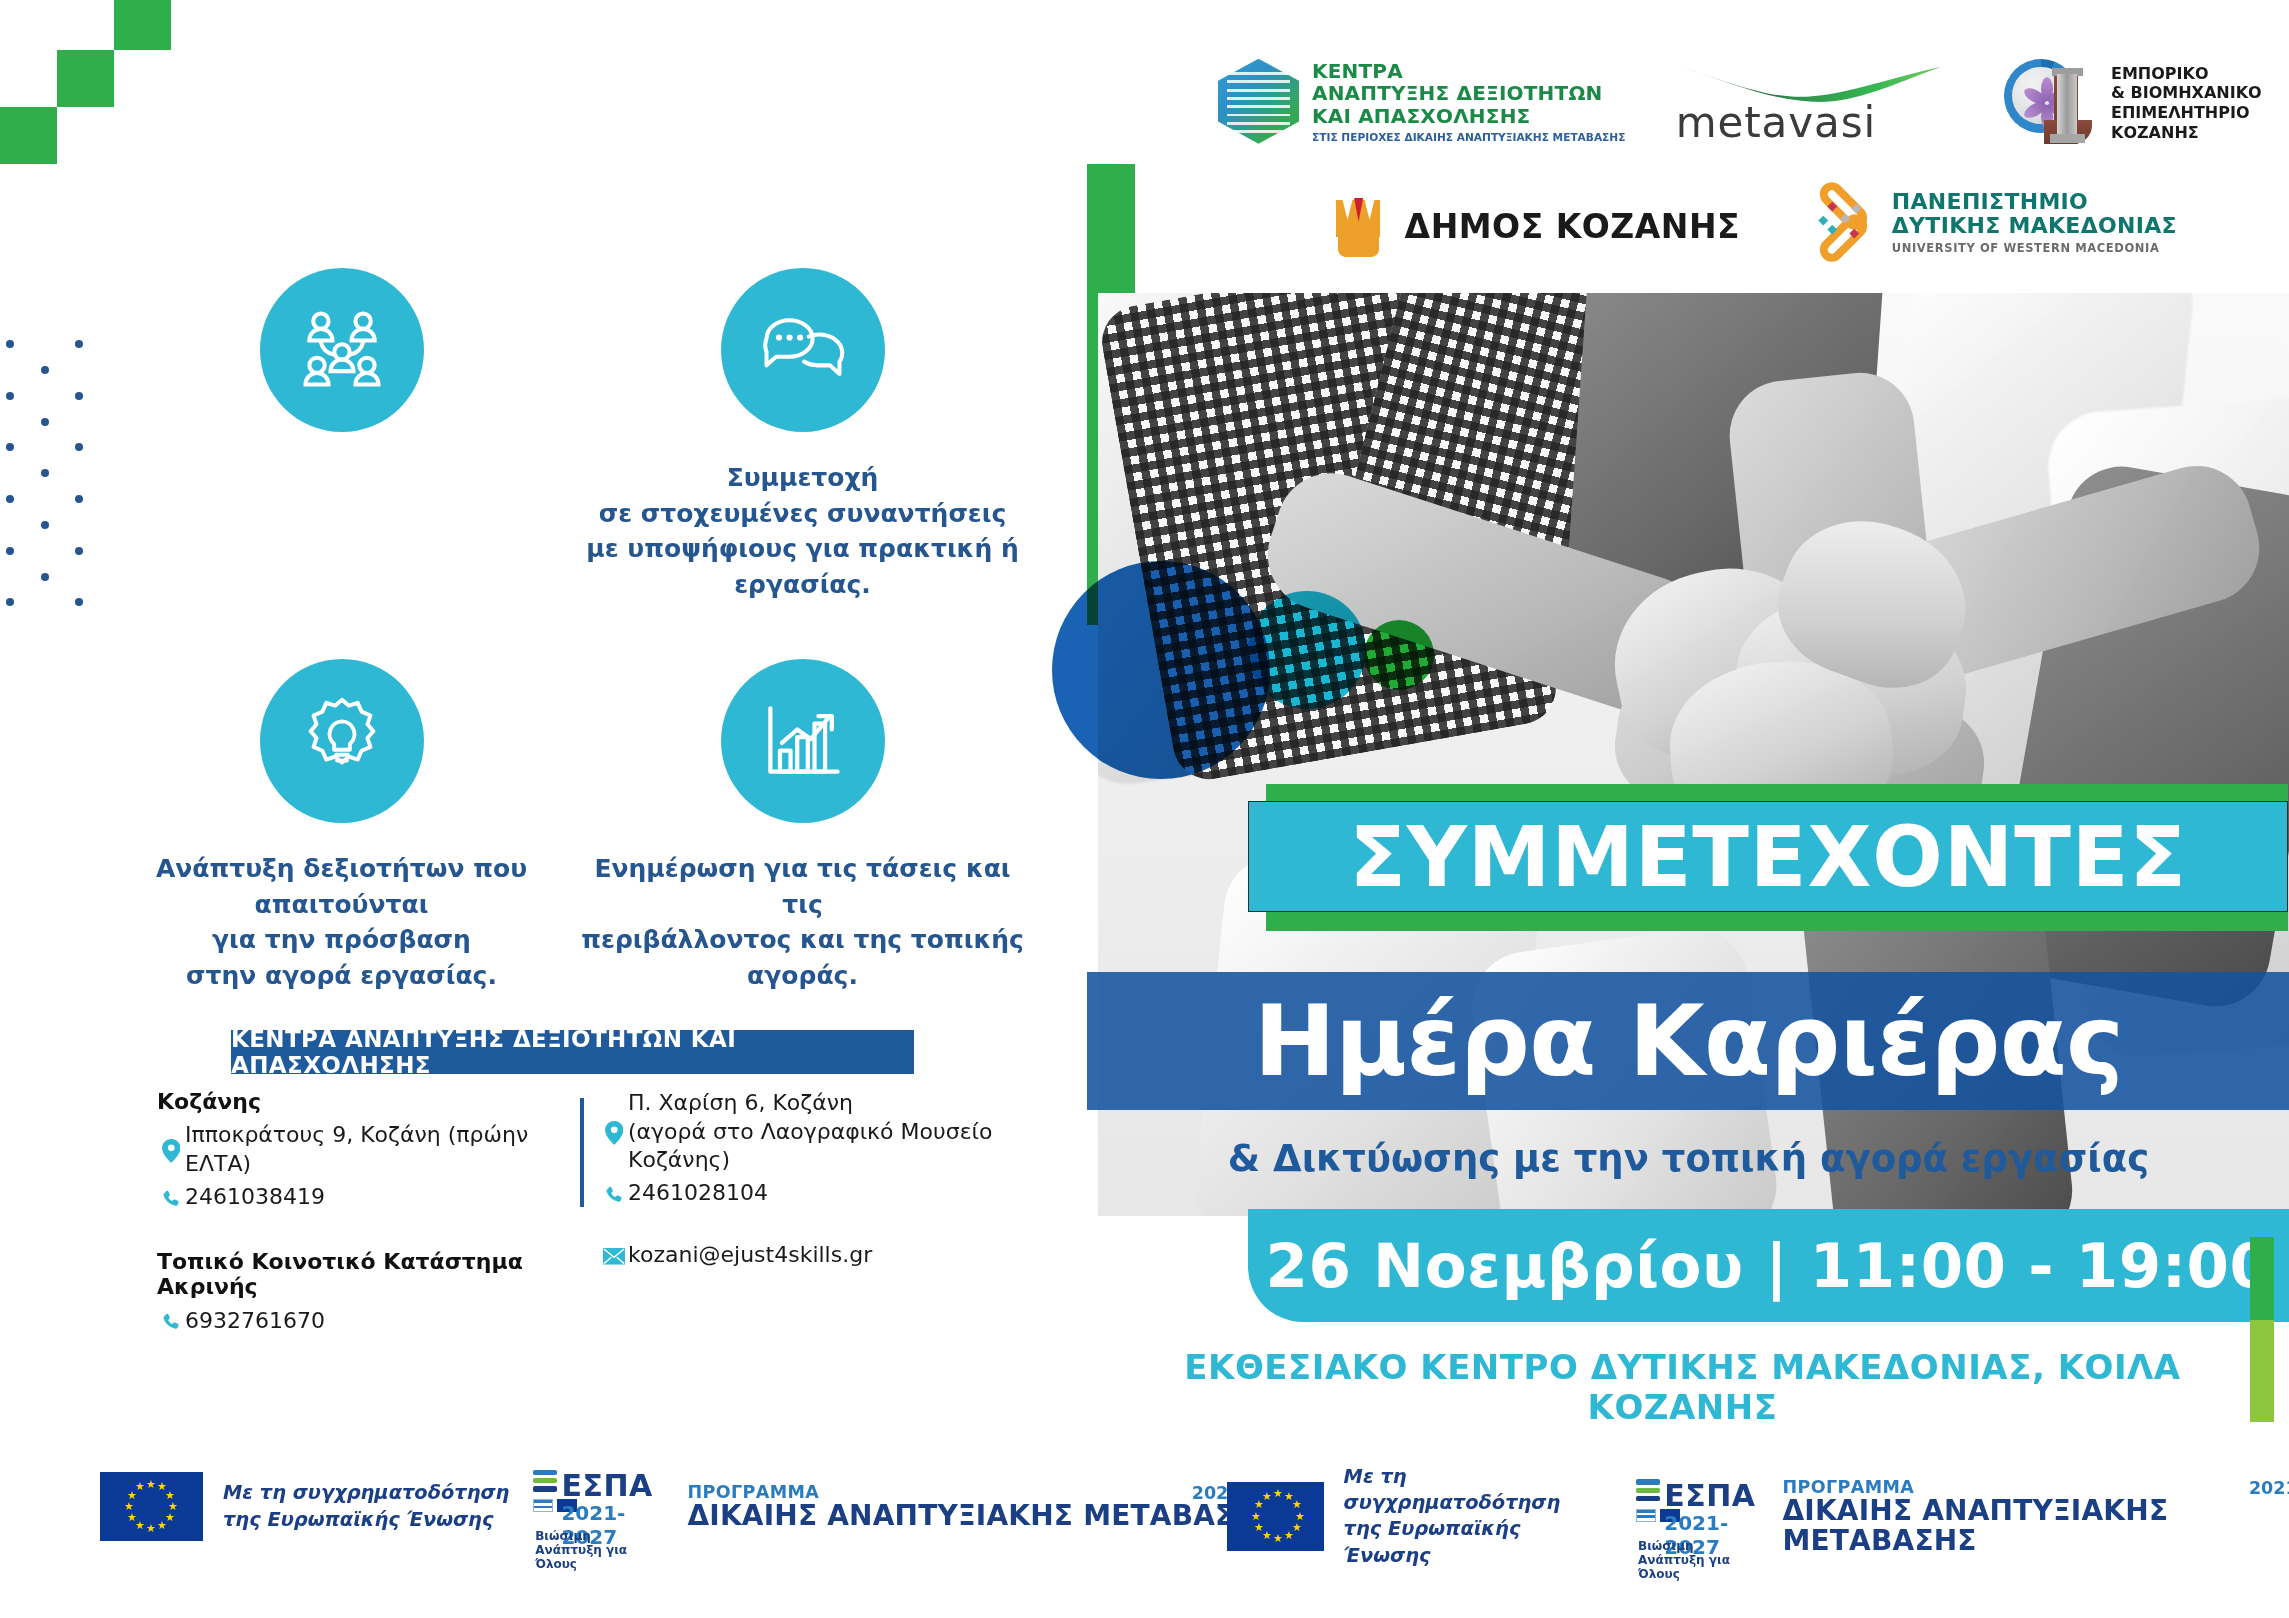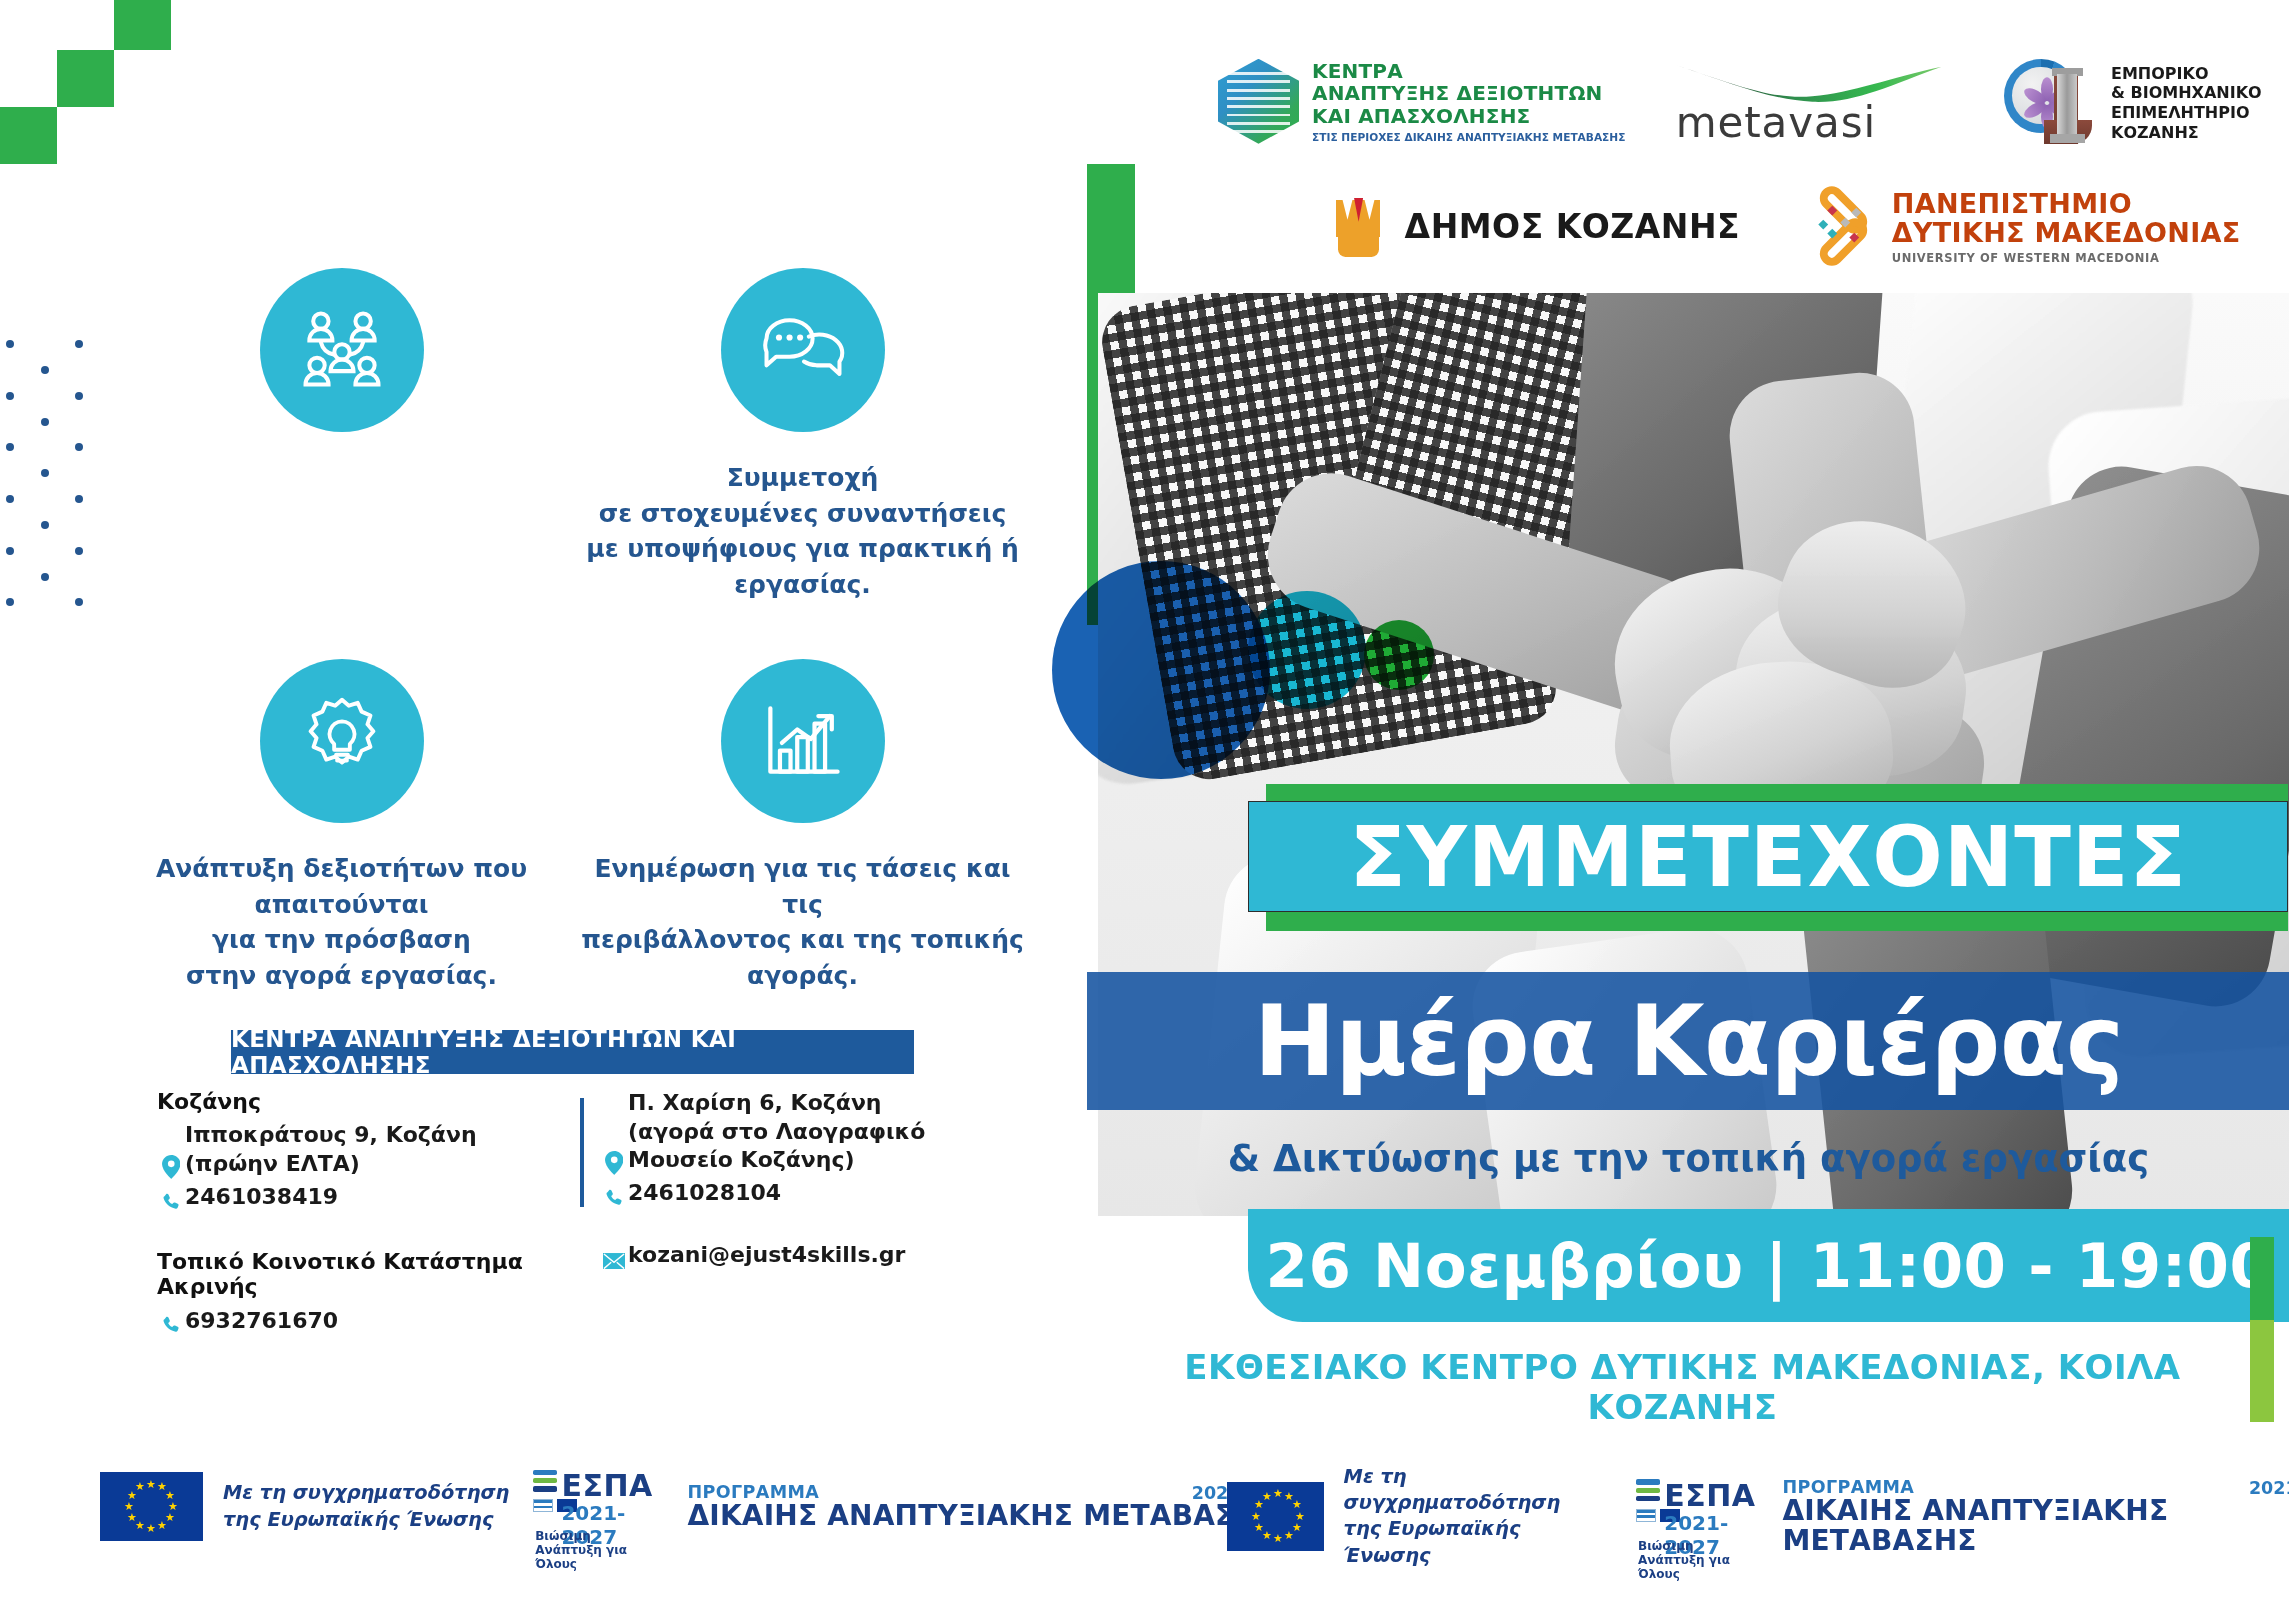--- a/index.html
+++ b/index.html
@@ -43,21 +43,21 @@
   }
   .kentra-band span {
     color:#ffffff; font-weight:bold; font-size:23px; letter-spacing:0.4px;
   }
   .contacts { position:absolute; left:157px; top:1089px; width:868px; display:flex; }
   .ccol { position:relative; }
   .ccol.left { width:388px; }
   .ccol.right { width:480px; padding-left:55px; }
   .vdiv { position:absolute; left:35px; top:9.2px; width:3.7px; height:109px; background:#1e5a9c; }
   .chead { font-weight:bold; font-size:22px; color:#111; margin-bottom:7.4px; }
-  .crow { display:flex; align-items:flex-end; margin-bottom:4.6px;font-weight:bold; }
+  .crow { display:flex; align-items:center; margin-bottom:4.6px; }
   .cico { width:28px; flex:0 0 28px; display:flex; justify-content:center; padding-top:2.8px; }
   .ctxt { font-size:22px; color:#1a1a1a; line-height:1.30; }
   .gap { height:33px; }
   .green-vbar { position:absolute; left:0px; top:0px; width:46px; height:425px; background:#2fae4c; }
   .photo {
     position:absolute; left:1098px; top:293px; width:1192px; height:923px; overflow:hidden;
   }
   .photo-inner { position:absolute; inset:0; filter:grayscale(1) contrast(1.05); }
   
   .ph-bg { position:absolute; inset:0; background:
@@ -178,21 +178,21 @@
               clip-path:polygon(0 0,100% 0,50% 100%); }
   .dk-txt { color:#1a1a1a; font-size:33px; font-weight:bold; letter-spacing:0.5px; }
 
   
   .uni { position:absolute; left:480px; top:-5.5px; display:flex; align-items:center; }
   .uni-mark { width:68px; height:68px; position:relative; margin-right:14.8px; }
   .ub { position:absolute; width:57px; height:24px; border:8.3px solid #f0a02a; border-radius:13px; }
   .ub.a { left:5.5px; top:5.5px; transform:rotate(45deg); }
   .ub.b { left:5.5px; top:37px; transform:rotate(-45deg); }
   .ud { position:absolute; width:6.5px; height:6.5px; transform:rotate(45deg); }
-  .uni-t1 { color:#c2410c; font-size:27px; font-weight:bold; line-height:1.1; letter-spacing:0.3px; }
+  .uni-t1 { color:#0f766e; font-size:22px; font-weight:bold; line-height:1.1; letter-spacing:0.3px; }
   .uni-t2 { color:#6b6b6b; font-size:11.5px; font-weight:bold; margin-top:2.8px; letter-spacing:0.6px; }
 
   
   .footer-blk { position:absolute; top:1464px; display:flex; align-items:center; }
   .fb-left { left:100px; }
   .fb-right { left:1227px; }
   .euflag { width:103px; height:69px; background:#0a3a96; position:relative; margin-right:20px; }
   .eustar { position:absolute; color:#ffd200; font-size:11px; line-height:11px; }
   .eu-txt { font-style:italic; font-weight:bold; color:#1b3f84; font-size:19.4px; line-height:1.35; margin-right:24px; }
   .espa { position:relative; width:126px; height:85px; margin-right:28px; }

